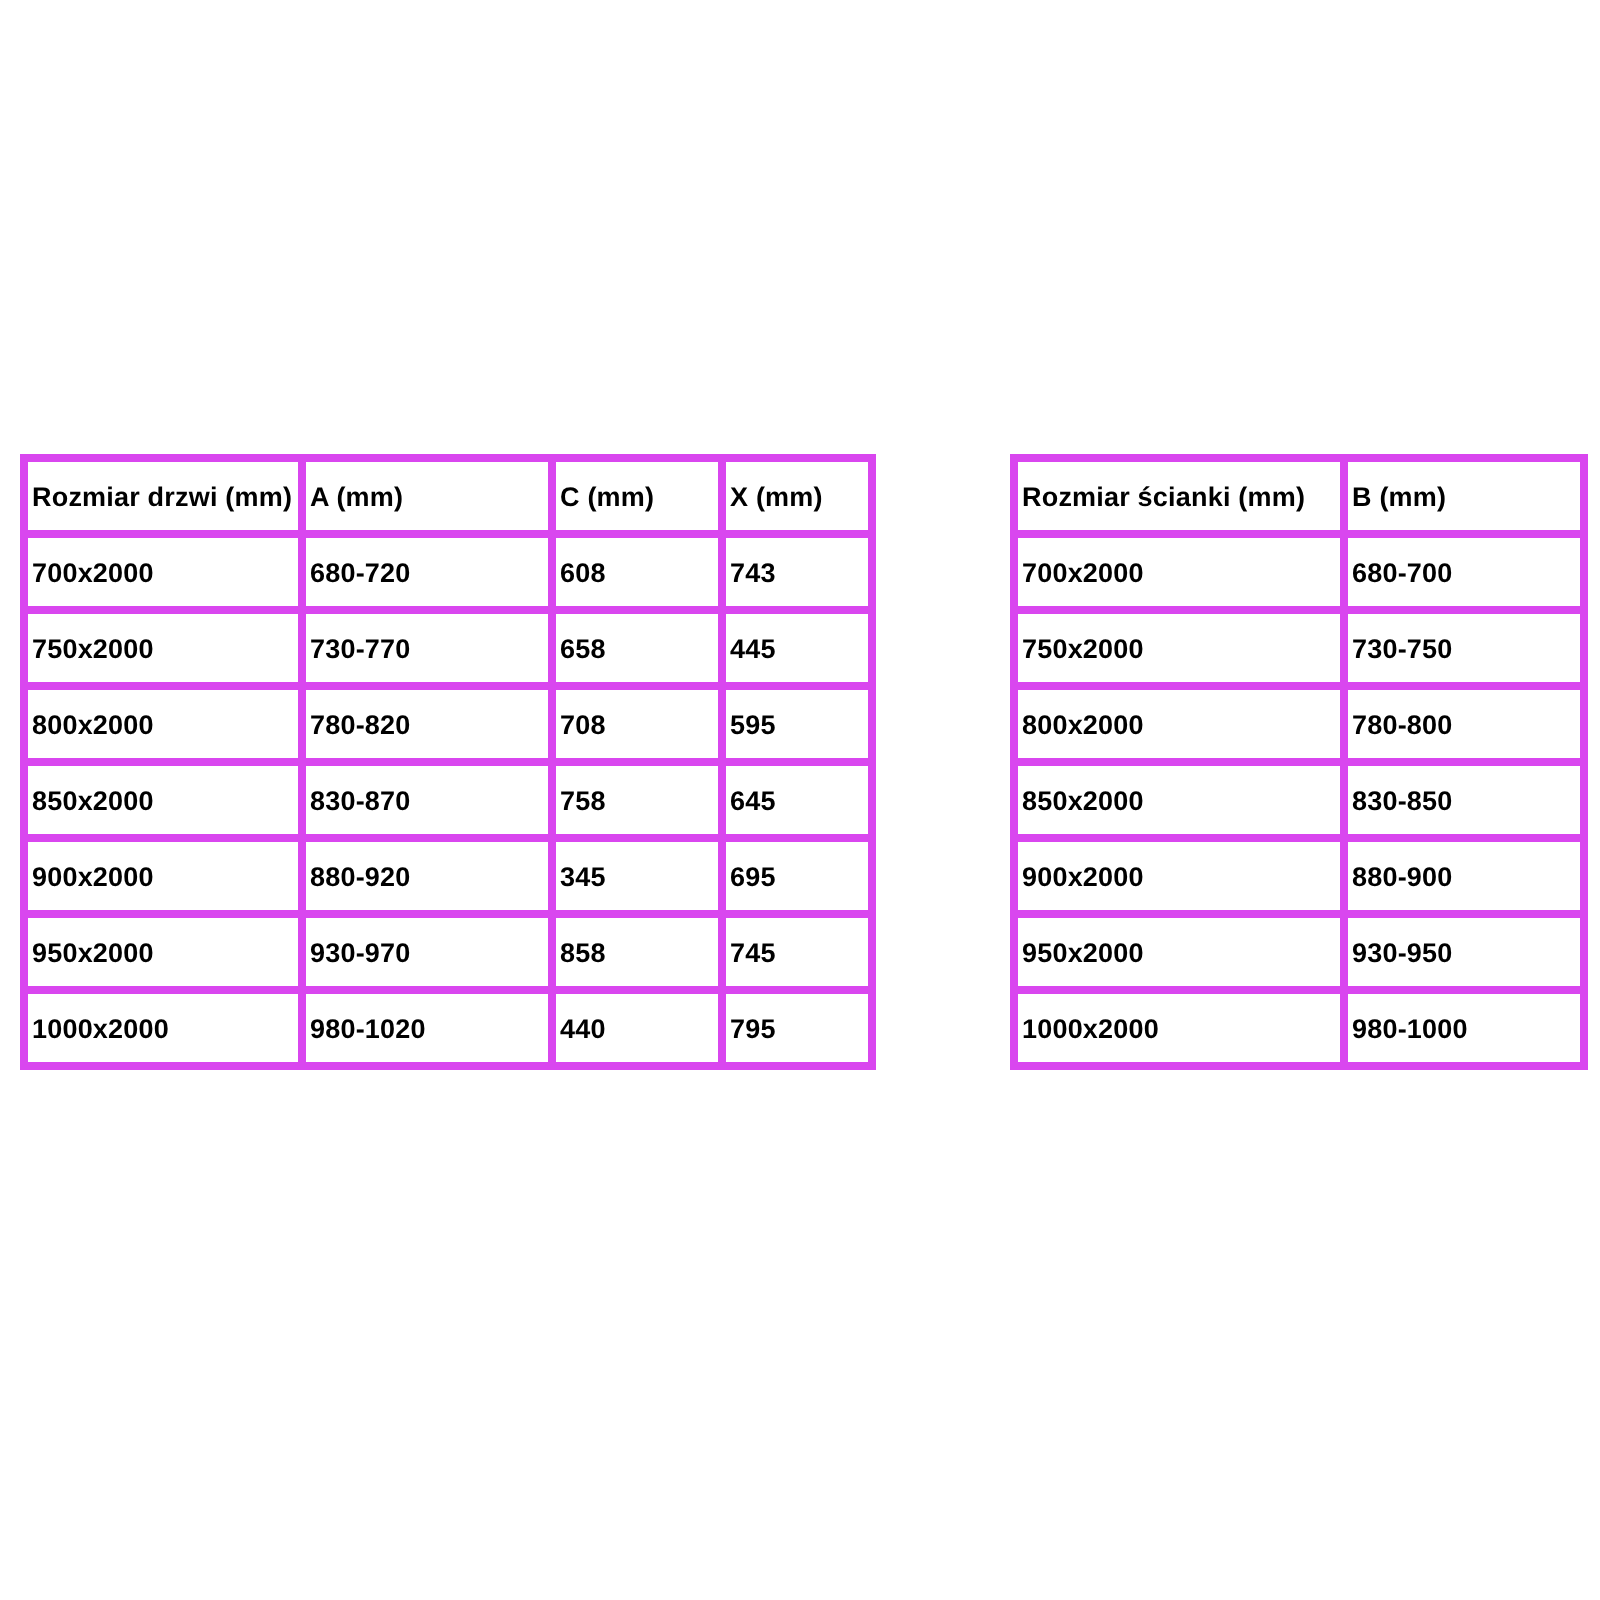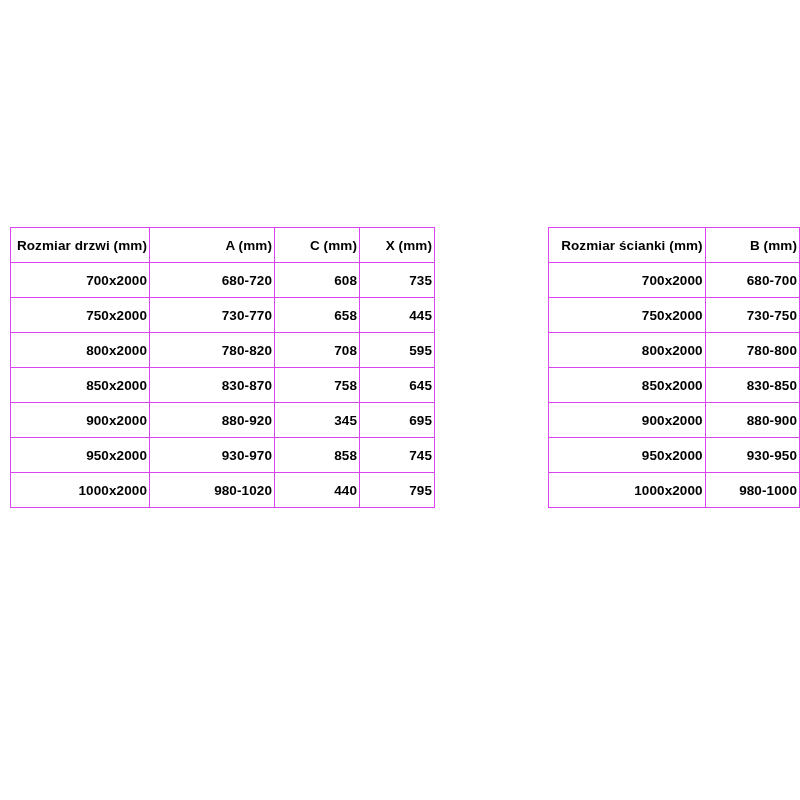--- a/index.html
+++ b/index.html
@@ -22,30 +22,29 @@
   .table-wrap {
     position: absolute;
   }
   #doors-table-wrap {
     left: 10px;
     top: 227px;
   }
   #walls-table-wrap {
     left: 505px;
     top: 227px;
-    margin-left: 43px;
   }
   table.spec {
     border-collapse: collapse;
     table-layout: fixed;
   }
   table.spec td {
-    border: 1px solid #d946ef;
+    border: 4px solid #d946ef;
     height: 34px;
-    text-align: right;
+    text-align: left;
     vertical-align: middle;
     font-size: 13.5px;
     font-weight: bold;
     letter-spacing: 0.1px;
     padding: 0 2px;
     white-space: nowrap;
   }
   table.spec thead td {
     font-size: 13.5px;
     font-weight: bold;
@@ -78,21 +77,21 @@
           <td>A (mm)</td>
           <td>C (mm)</td>
           <td>X (mm)</td>
         </tr>
       </thead>
       <tbody>
         <tr>
           <td>700x2000</td>
           <td>680-720</td>
           <td>608</td>
-          <td>735</td>
+          <td>743</td>
         </tr>
         <tr>
           <td>750x2000</td>
           <td>730-770</td>
           <td>658</td>
           <td>445</td>
         </tr>
         <tr>
           <td>800x2000</td>
           <td>780-820</td>

